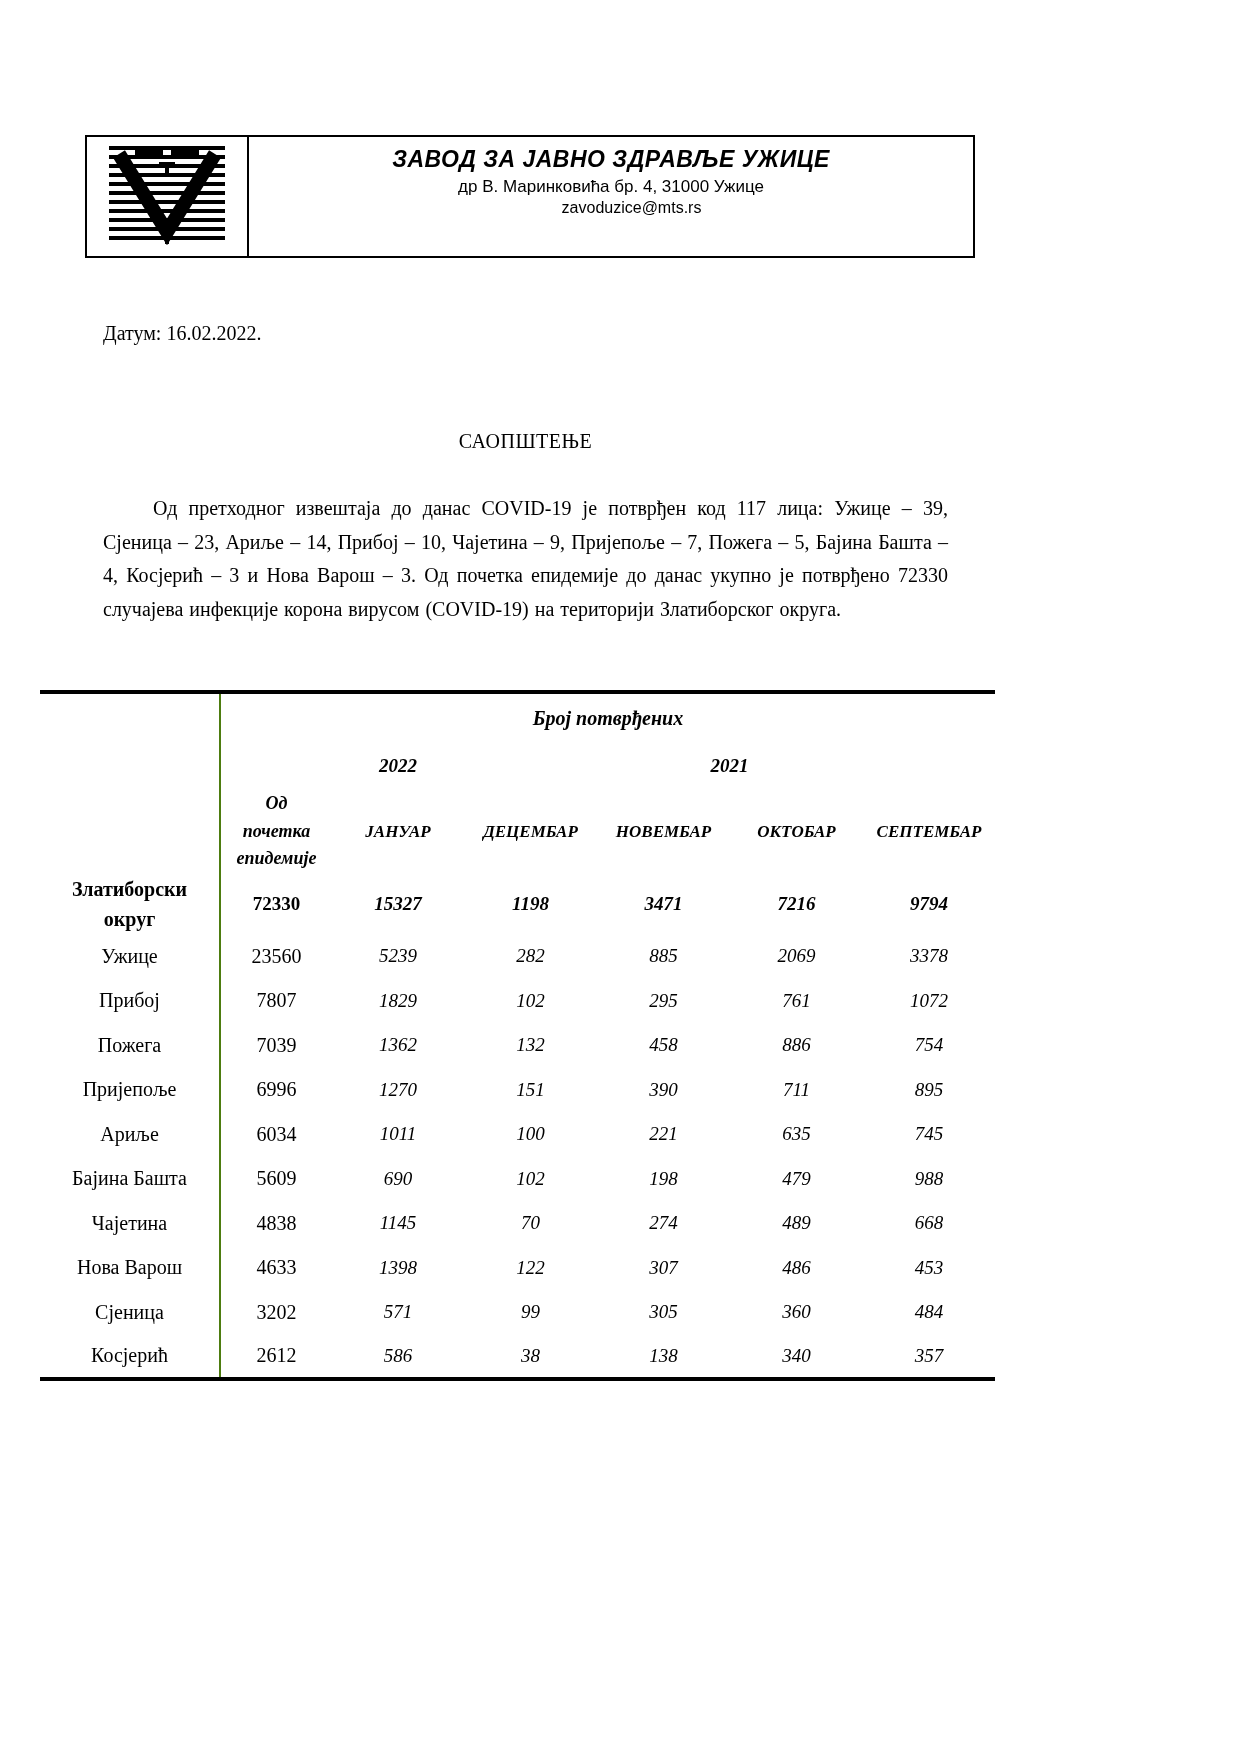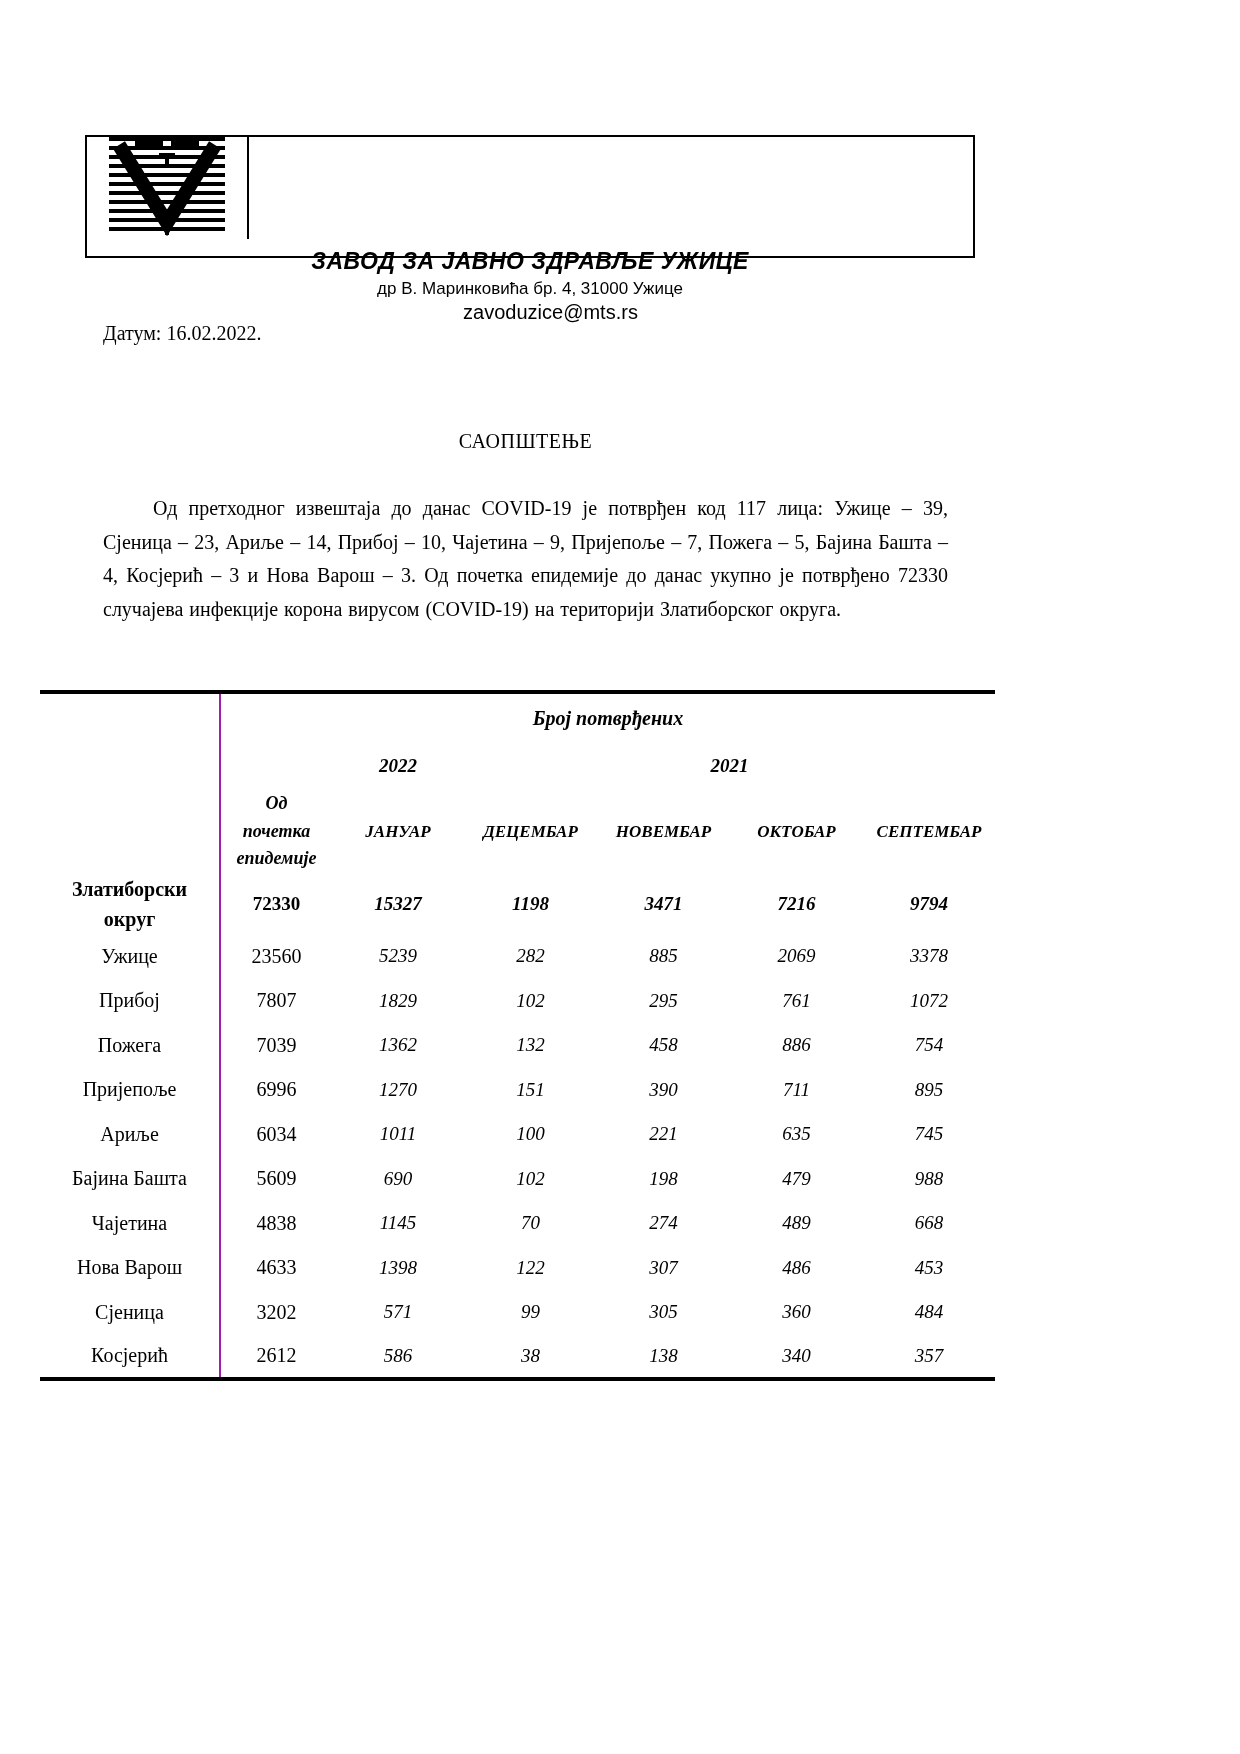--- a/index.html
+++ b/index.html
@@ -14,40 +14,39 @@
     font-family: "Liberation Serif", serif;
   }
 
   
   .header-box {
     position: absolute;
     left: 85px; top: 135px;
     width: 890px; height: 123px;
     border: 2px solid #000;
     display: flex;
-    flex-direction: column;
   }
   .logo-cell {
     width: 162px;
     border-right: 2px solid #000;
     display: flex;
     align-items: center;
     justify-content: center;
   }
   .org-cell {
     flex: 1;
     text-align: center;
     font-family: "Liberation Sans", sans-serif;
     padding-top: 8px;
     line-height: 1.28;
   }
   .org-name { font-size: 23px; font-weight: bold; font-style: italic; letter-spacing: 0.5px; }
   .org-address { font-size: 17px; margin-top: 2px; }
   .org-phone { font-size: 17px; }
-  .org-email { font-size: 20px; margin-left: 41px; }
+  .org-email { font-size: 16px; margin-left: 41px; }
 
   
   .date-line {
     position: absolute;
     left: 103px; top: 322px;
     font-size: 20px;
   }
   .doc-title {
     position: absolute;
     left: 103px; top: 430px;
@@ -72,21 +71,21 @@
   .data-table {
     position: absolute;
     left: 40px; top: 690px;
     width: 955px;
     border-collapse: collapse;
     border-top: 4px solid #000;
     border-bottom: 4px solid #000;
     font-size: 20px;
   }
   .data-table td { vertical-align: middle; text-align: center; }
-  .data-table td.name-col { border-right: 2px solid #a21caf; margin-top: 33px; }
+  .data-table td.name-col { border-right: 2px solid #4d7c0f; margin-top: 33px; }
   tr.title-row td { height: 50px; }
   .tbl-title { font-weight: bold; font-style: italic; font-size: 20px; }
   tr.year-row td { height: 47px; }
   .year { font-weight: bold; font-style: italic; font-size: 19px; }
   tr.colhead-row td { height: 85px; }
   .col-h { font-weight: bold; font-style: italic; font-size: 17px; }
   .col-h-first { font-size: 18px; line-height: 1.55; }
   .col-h-first .wrap { width: 92px; margin: 0 auto; }
   tr.total-row td { height: 57px; font-weight: bold; }
   tr.total-row td.row-name { font-size: 20px; line-height: 1.5; }

